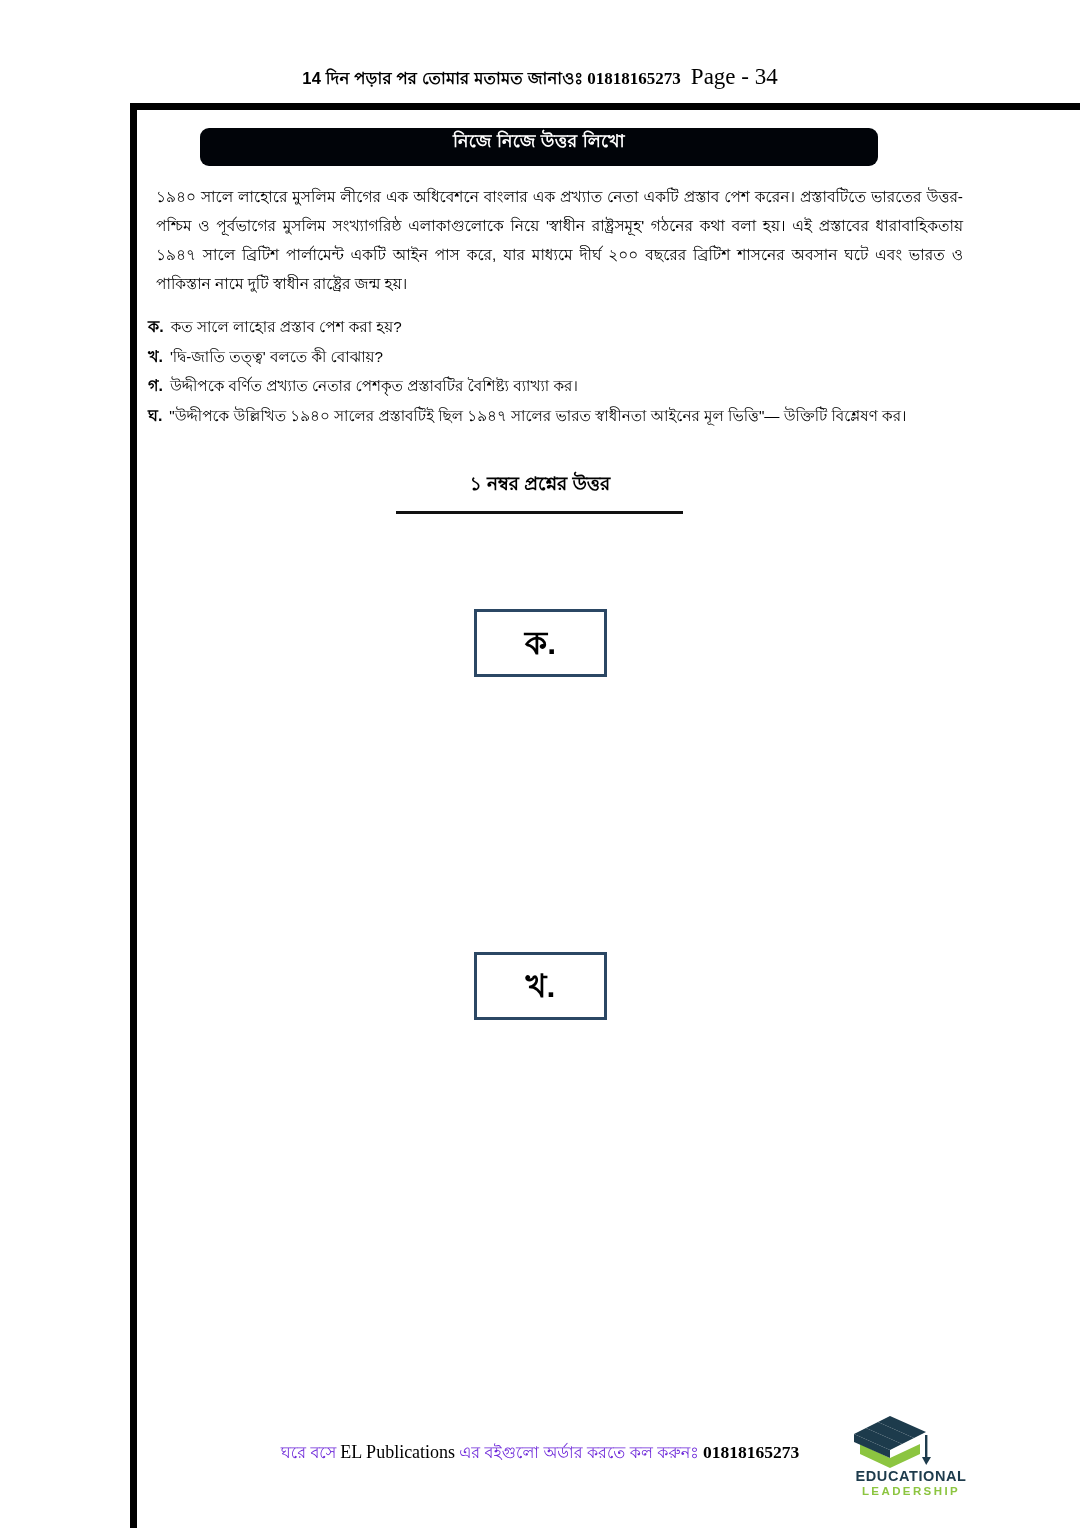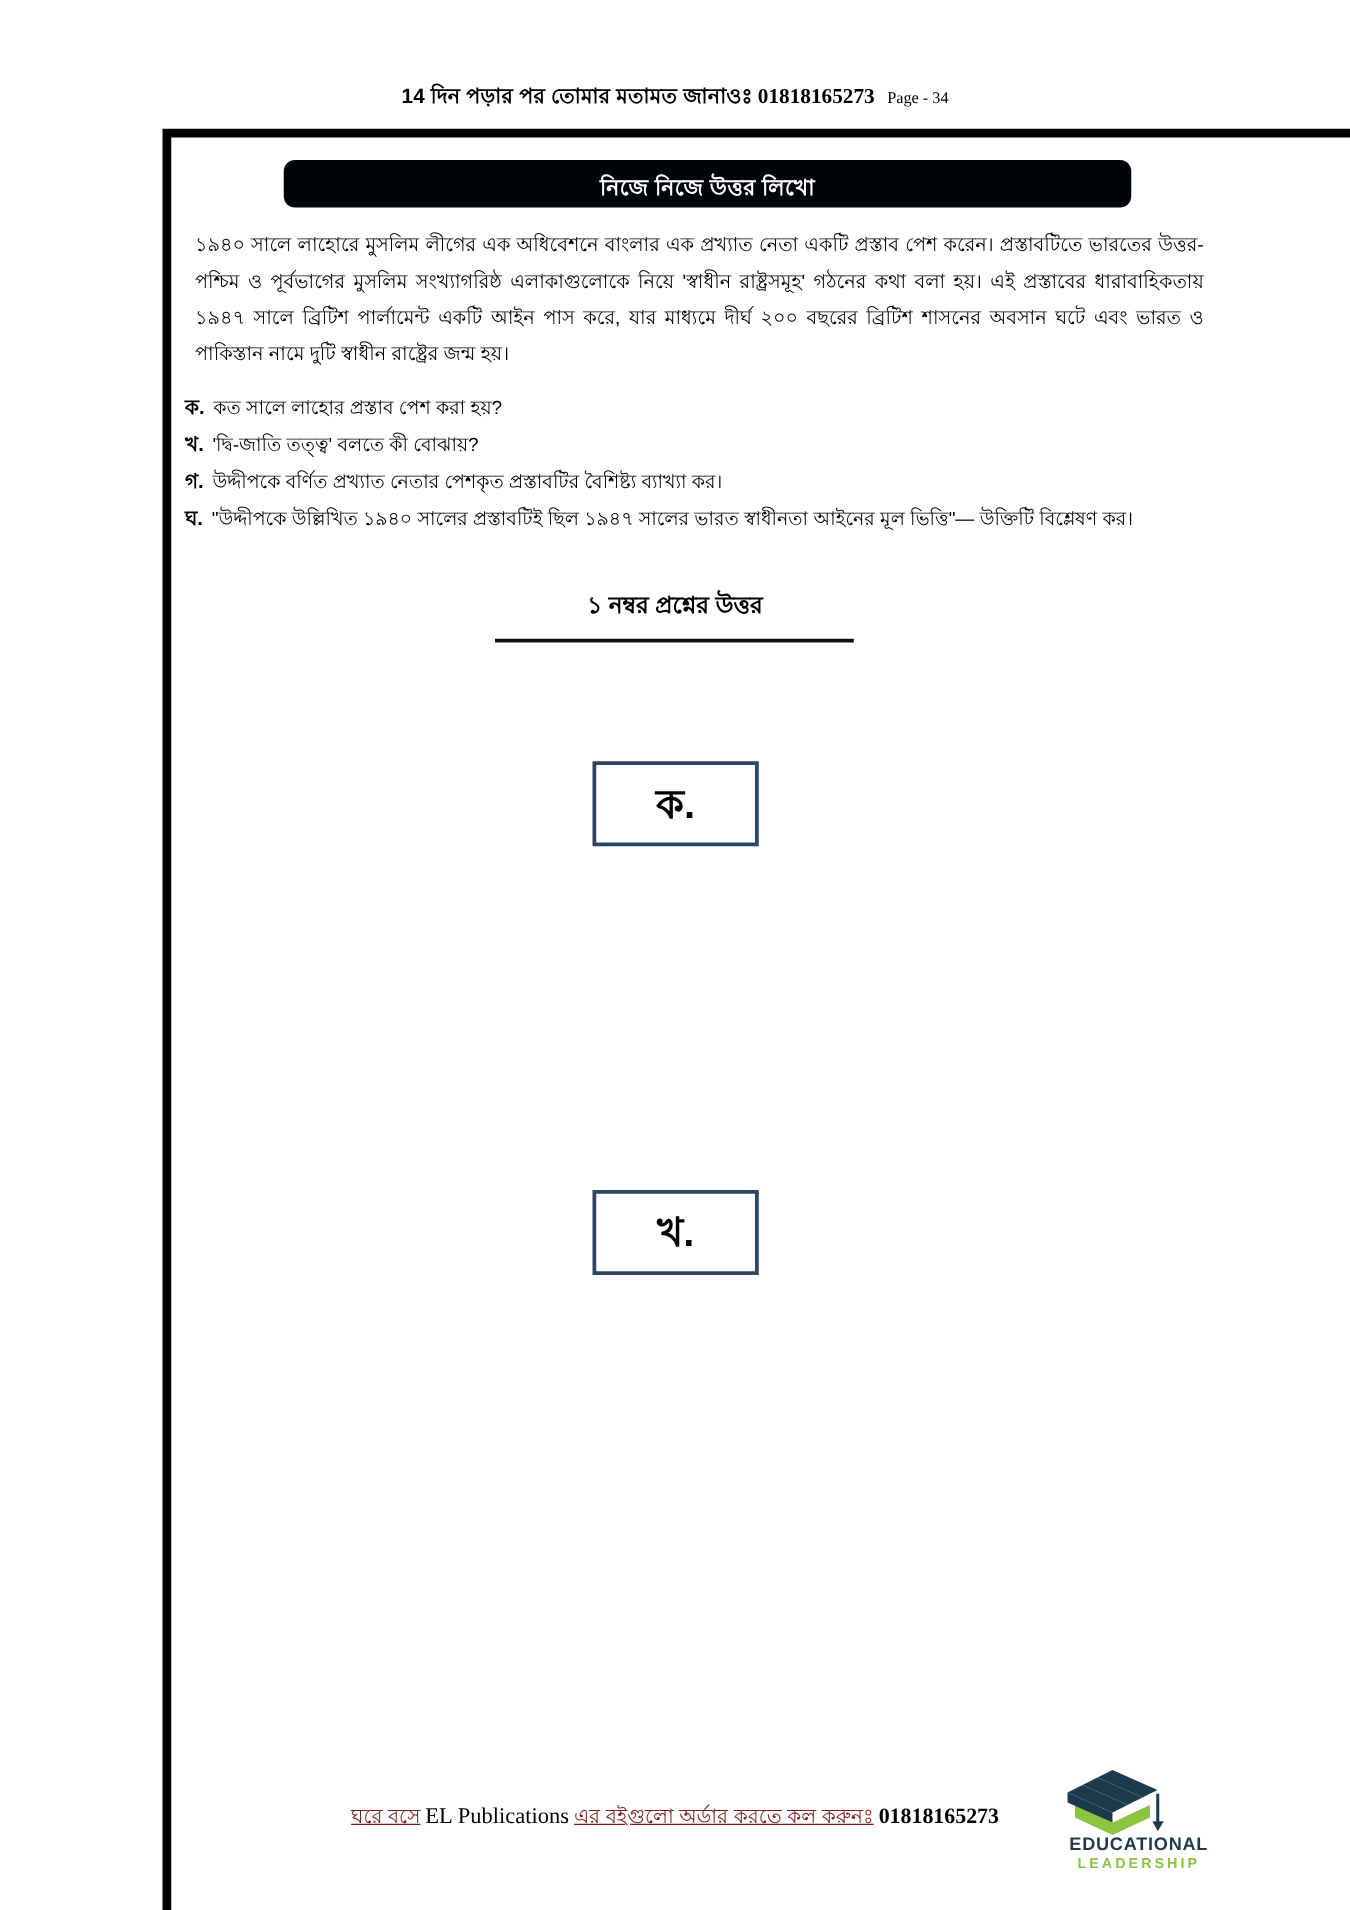--- a/index.html
+++ b/index.html
@@ -32,21 +32,21 @@
     letter-spacing: .2px;
   }
   .page-header .hdr-phone {
     font-family: "Liberation Serif", serif;
     font-weight: bold;
     font-size: 17px;
     color: #000;
   }
   .page-header .hdr-page {
     font-family: "Liberation Serif", serif;
-    font-size: 13px;
+    font-size: 23px;
     color: #000;
     margin-left: 6px;
   }
 
   
   .page-frame {
     position: absolute;
     left: 130px;
     top: 103px;
     width: 958px;          
@@ -59,23 +59,22 @@
   
   .title-banner {
     position: absolute;
     left: 200px;
     top: 128px;
     width: 678px;
     height: 38px;
     background: #010409;
     border-radius: 9px;
     display: flex;
-    align-items: flex-end;
+    align-items: flex-start;
     justify-content: center;
-    margin-left: 27px;
   }
   .title-banner .banner-text {
     color: #ffffff;
     font-family: "Liberation Sans", sans-serif;
     font-weight: bold;
     font-size: 17.5px;
     letter-spacing: .3px;
   }
 
   
@@ -168,22 +167,21 @@
     position: absolute;
     left: 0;
     top: 1440px;
     width: 1080px;
     text-align: center;
     white-space: nowrap;
   }
   .footer-line .ft-bn {
     font-family: "Liberation Sans", sans-serif;
     font-size: 16px;
-    color: #7f1d1d;
-    text-decoration: underline;
+    color: #6d28d9;
   }
   .footer-line .ft-en {
     font-family: "Liberation Serif", serif;
     font-size: 18px;
     color: #000;
   }
   .footer-line .ft-phone {
     font-family: "Liberation Serif", serif;
     font-weight: bold;
     font-size: 17.5px;

